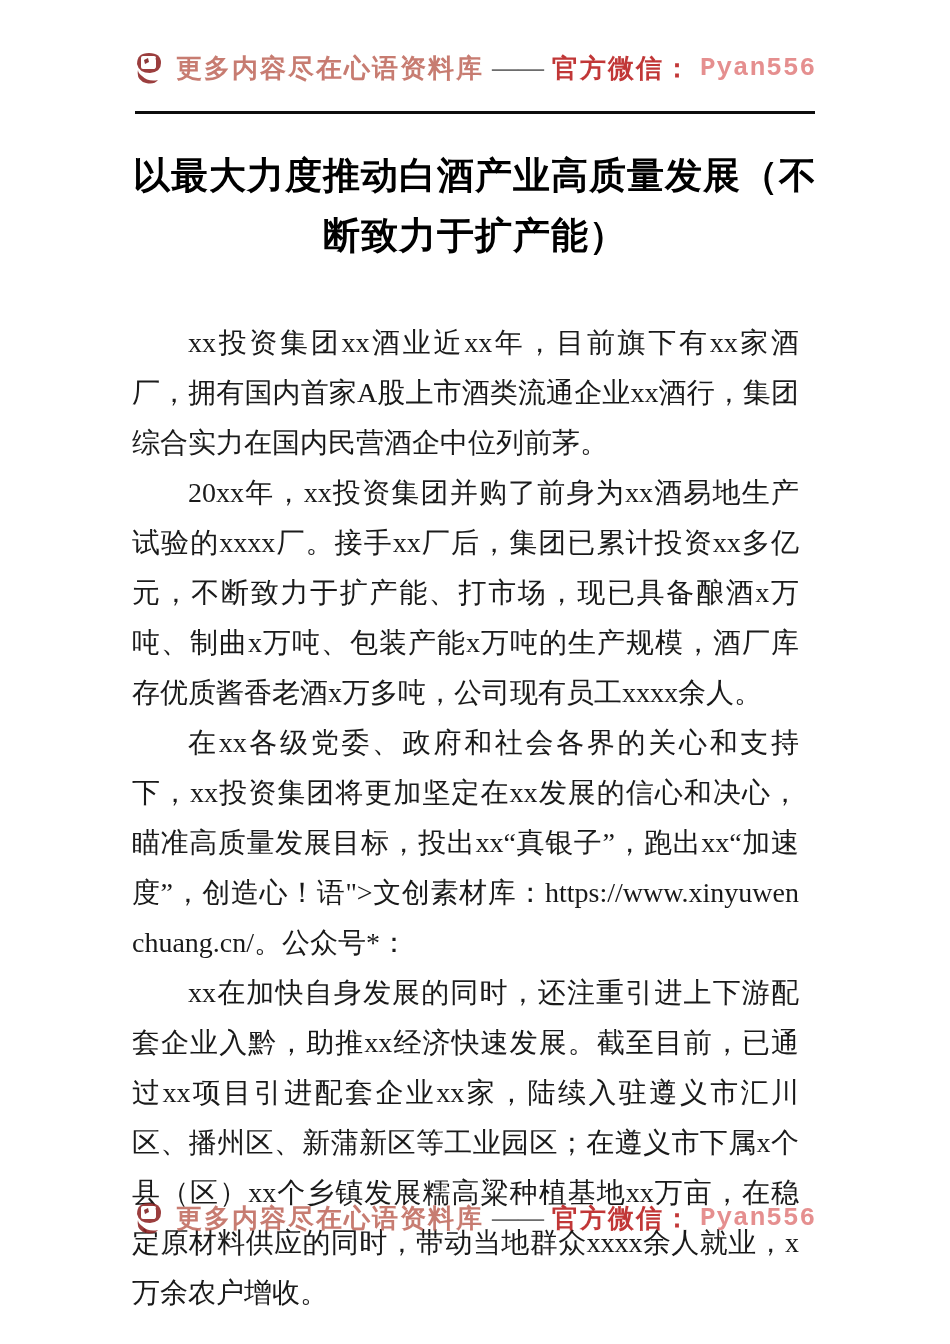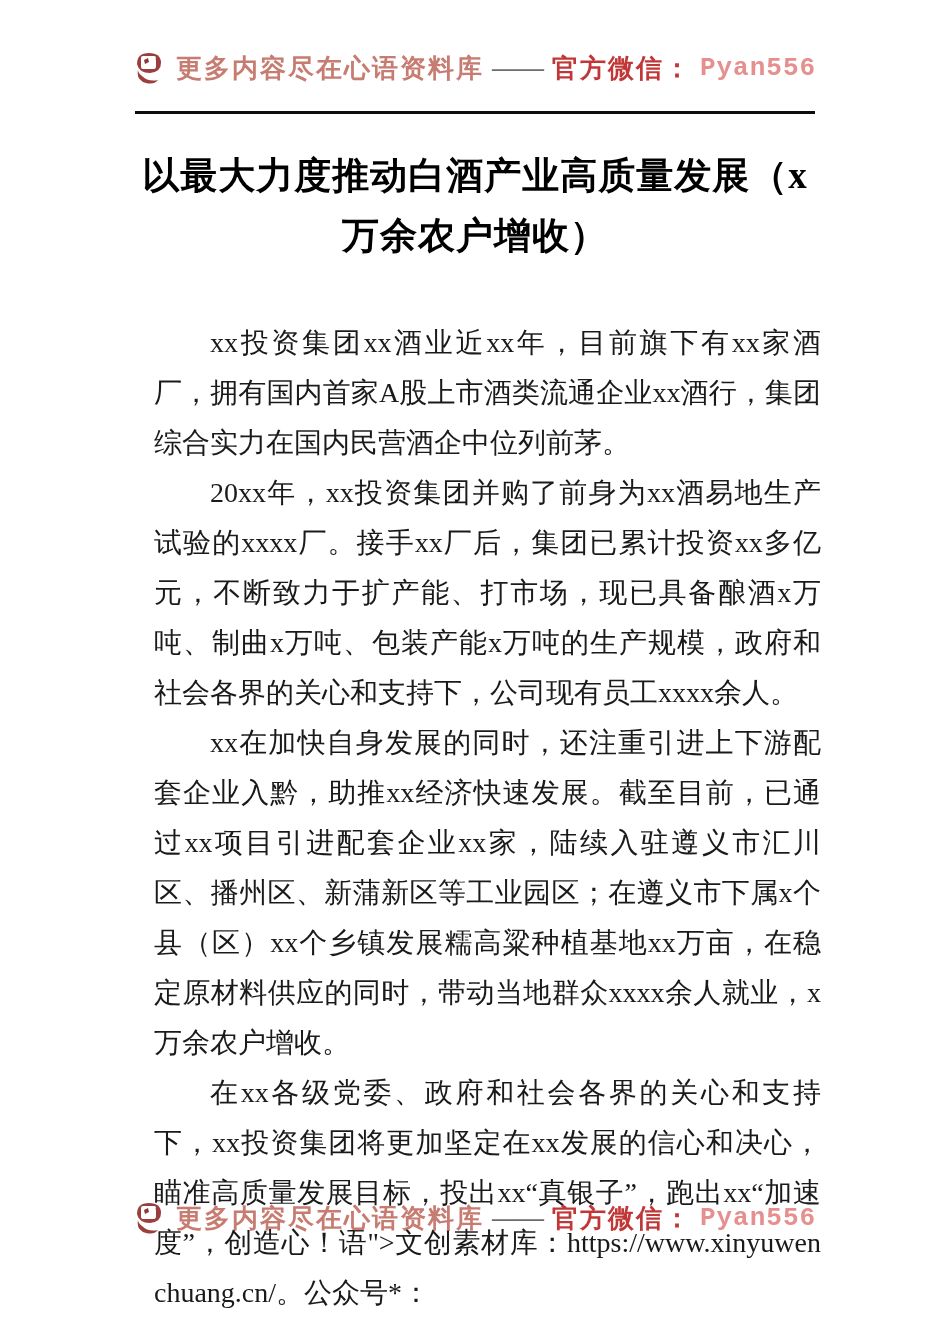--- a/index.html
+++ b/index.html
@@ -54,21 +54,21 @@
     font-weight: bold;
     line-height: 60px;
     text-align: center;
     letter-spacing: 1px;
     color: #000000;
   }
   
   .doc-body {
     position: absolute;
     top: 318px;
-    left: 154px;
+    left: 132px;
     width: 667px;
     font-size: 28px;
     line-height: 50px;
     text-align: justify;
     word-break: break-all;
   }
   .doc-body p { margin: 0; text-indent: 2em; }
 </style>
 </head>
 <body>
@@ -86,27 +86,27 @@
       </svg>
     </span>
     <span class="wm-main">更多内容尽在心语资料库</span>
       <span class="wm-dash">——</span>
       <span class="wm-label">官方微信：</span>
     <span class="wm-id">Pyan556</span>
   </div>
 
   <div class="divider"></div>
 
-  <h1 class="doc-title">以最大力度推动白酒产业高质量发展（x万余农户增收）</h1>
+  <h1 class="doc-title">以最大力度推动白酒产业高质量发展（不断致力于扩产能）</h1>
 
   <div class="doc-body">
     <p>xx投资集团xx酒业近xx年，目前旗下有xx家酒厂，拥有国内首家A股上市酒类流通企业xx酒行，集团综合实力在国内民营酒企中位列前茅。</p>
-    <p>20xx年，xx投资集团并购了前身为xx酒易地生产试验的xxxx厂。接手xx厂后，集团已累计投资xx多亿元，不断致力于扩产能、打市场，现已具备酿酒x万吨、制曲x万吨、包装产能x万吨的生产规模，政府和社会各界的关心和支持下，公司现有员工xxxx余人。</p>
+    <p>20xx年，xx投资集团并购了前身为xx酒易地生产试验的xxxx厂。接手xx厂后，集团已累计投资xx多亿元，不断致力于扩产能、打市场，现已具备酿酒x万吨、制曲x万吨、包装产能x万吨的生产规模，酒厂库存优质酱香老酒x万多吨，公司现有员工xxxx余人。</p>
+    <p>在xx各级党委、政府和社会各界的关心和支持下，xx投资集团将更加坚定在xx发展的信心和决心，瞄准高质量发展目标，投出xx“真银子”，跑出xx“加速度”，创造心！语"&gt;文创素材库：https://www.xinyuwenchuang.cn/。公众号*：</p>
     <p>xx在加快自身发展的同时，还注重引进上下游配套企业入黔，助推xx经济快速发展。截至目前，已通过xx项目引进配套企业xx家，陆续入驻遵义市汇川区、播州区、新蒲新区等工业园区；在遵义市下属x个县（区）xx个乡镇发展糯高粱种植基地xx万亩，在稳定原材料供应的同时，带动当地群众xxxx余人就业，x万余农户增收。</p>
-    <p>在xx各级党委、政府和社会各界的关心和支持下，xx投资集团将更加坚定在xx发展的信心和决心，瞄准高质量发展目标，投出xx“真银子”，跑出xx“加速度”，创造心！语"&gt;文创素材库：https://www.xinyuwenchuang.cn/。公众号*：</p>
   </div>
 
   <div class="watermark footer">
     <span class="wm-logo">
       <svg viewBox="0 0 34 36" width="34" height="36">
         <path d="M4 20 Q2 30 12 33 Q20 35 24 30 Q14 32 8 26 Q4 23 4 20 Z" fill="#8e2424"></path>
         <path d="M3 14 Q3 3 15 3 Q27 3 27 13 Q27 22 16 23 Q5 23 3 14 Z" fill="#8e2424"></path>
         <rect x="7" y="6" width="15" height="13" rx="2" fill="#ffffff"></rect>
         <path d="M10 10 l4 -2 l1 4 l-4 2 z" fill="#7e1e1e"></path>
         <path d="M22 8 q6 4 0 12" stroke="#8e2424" stroke-width="2.5" fill="none"></path>

